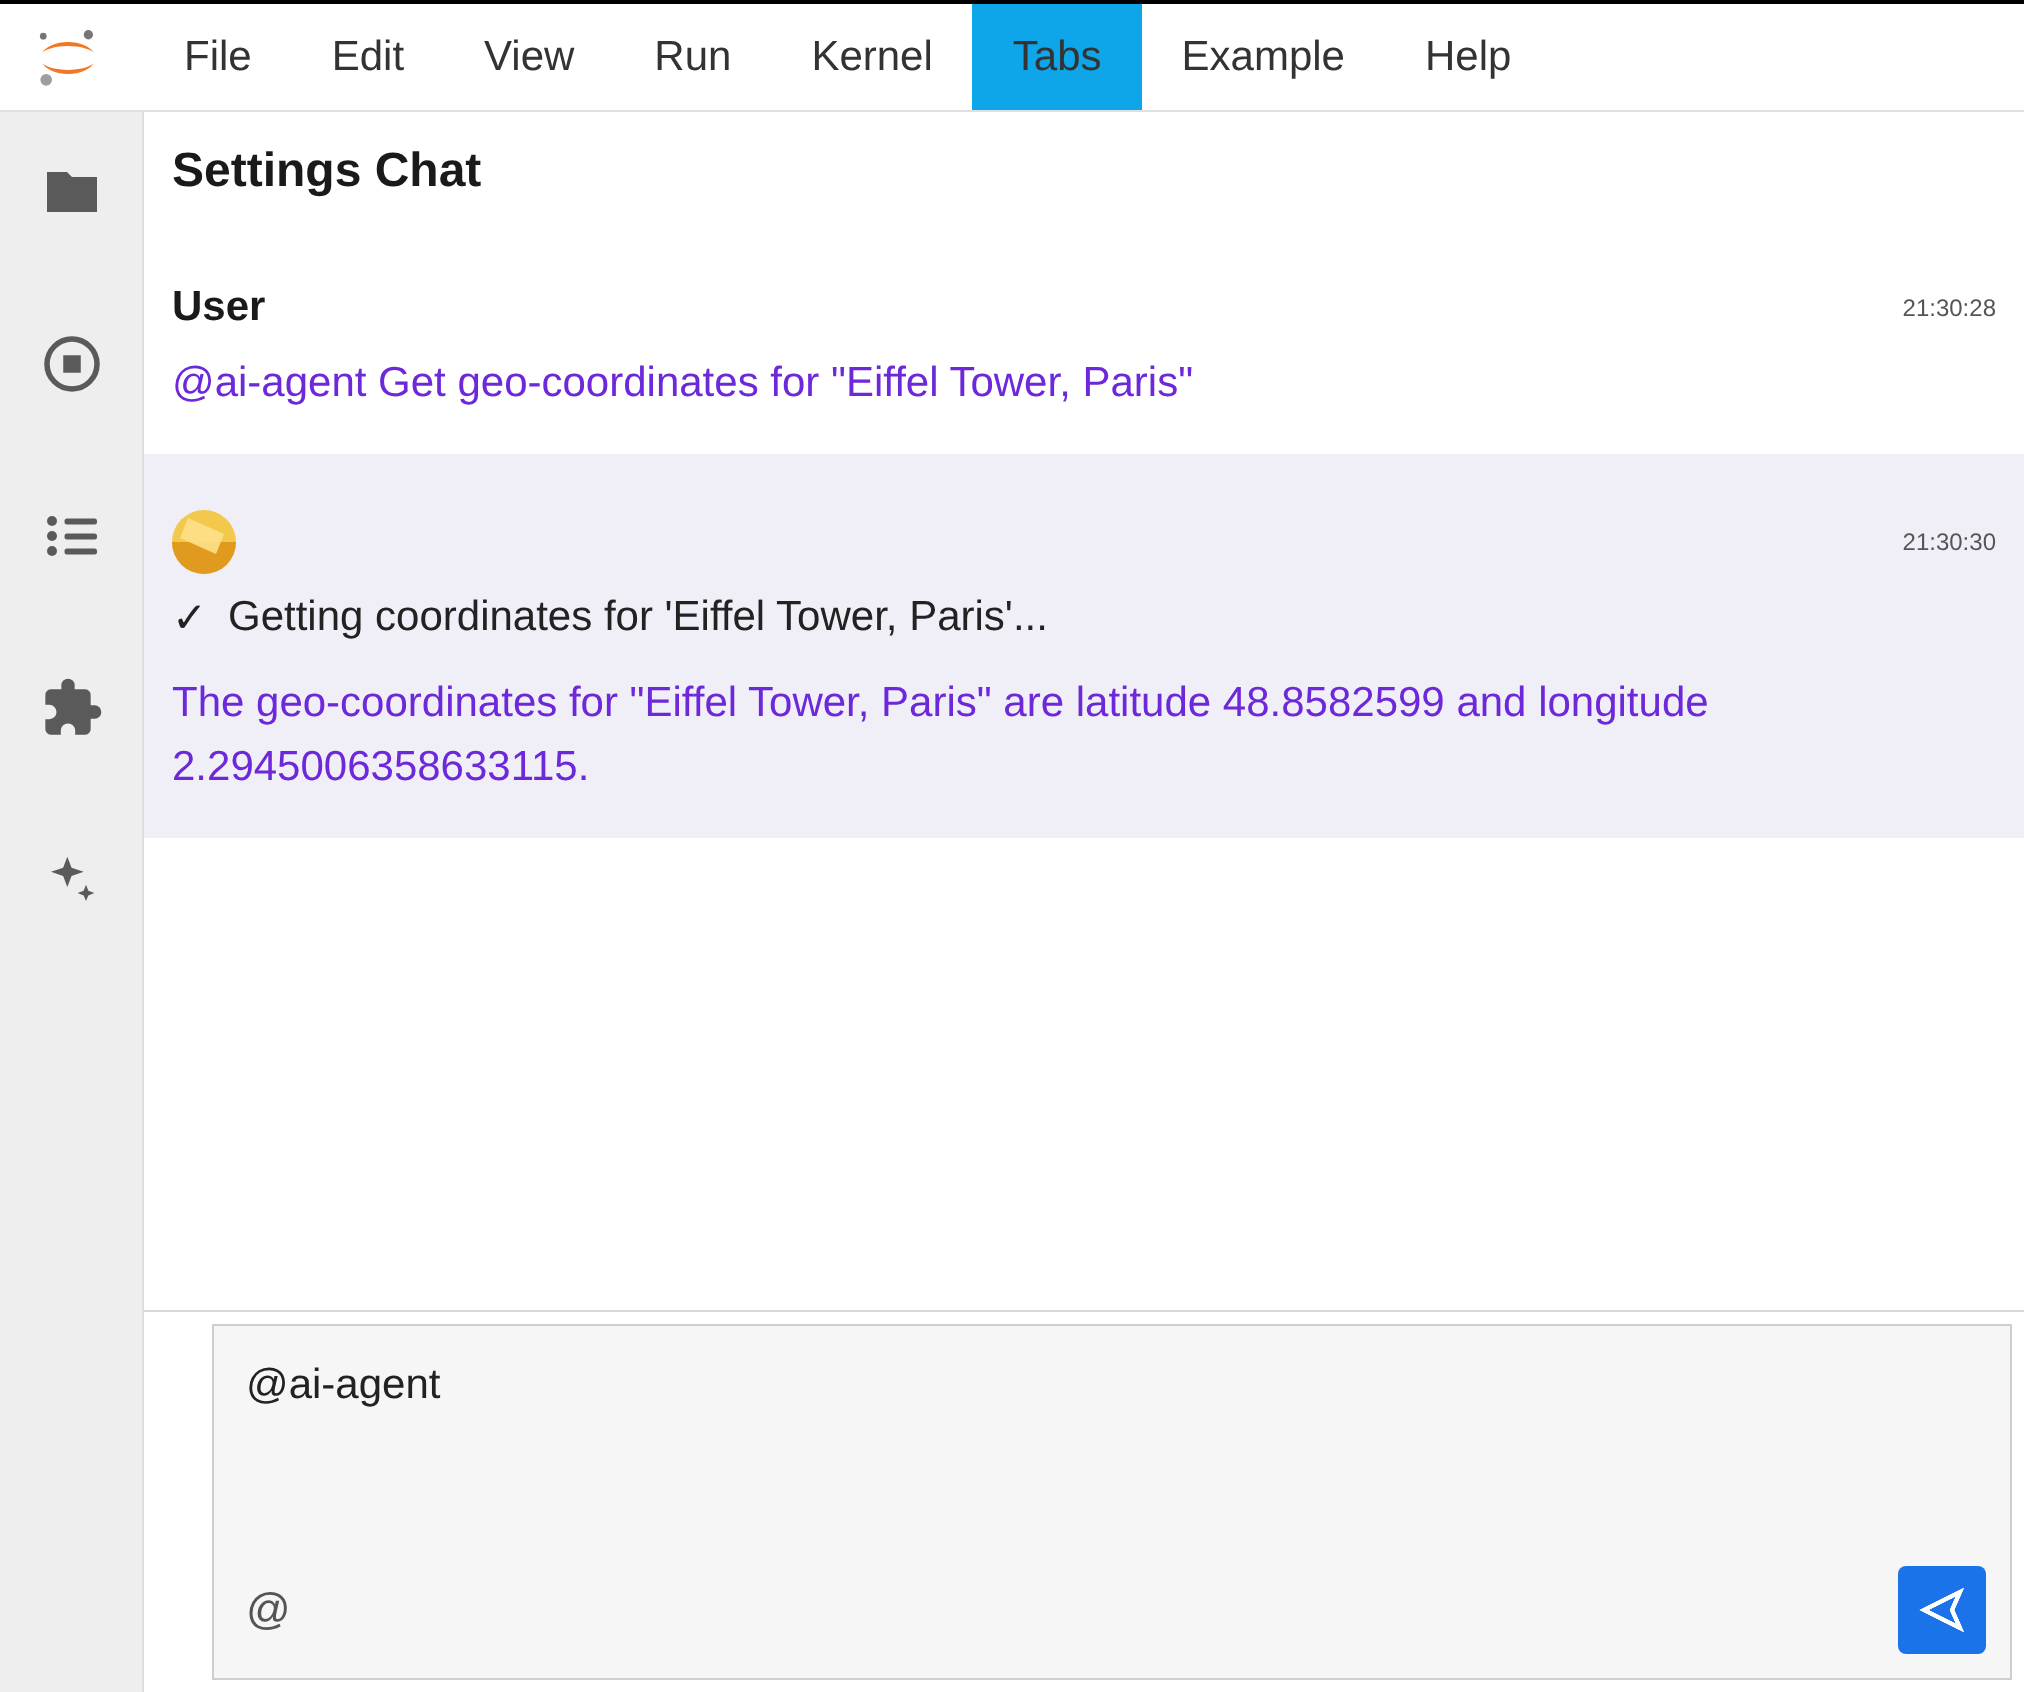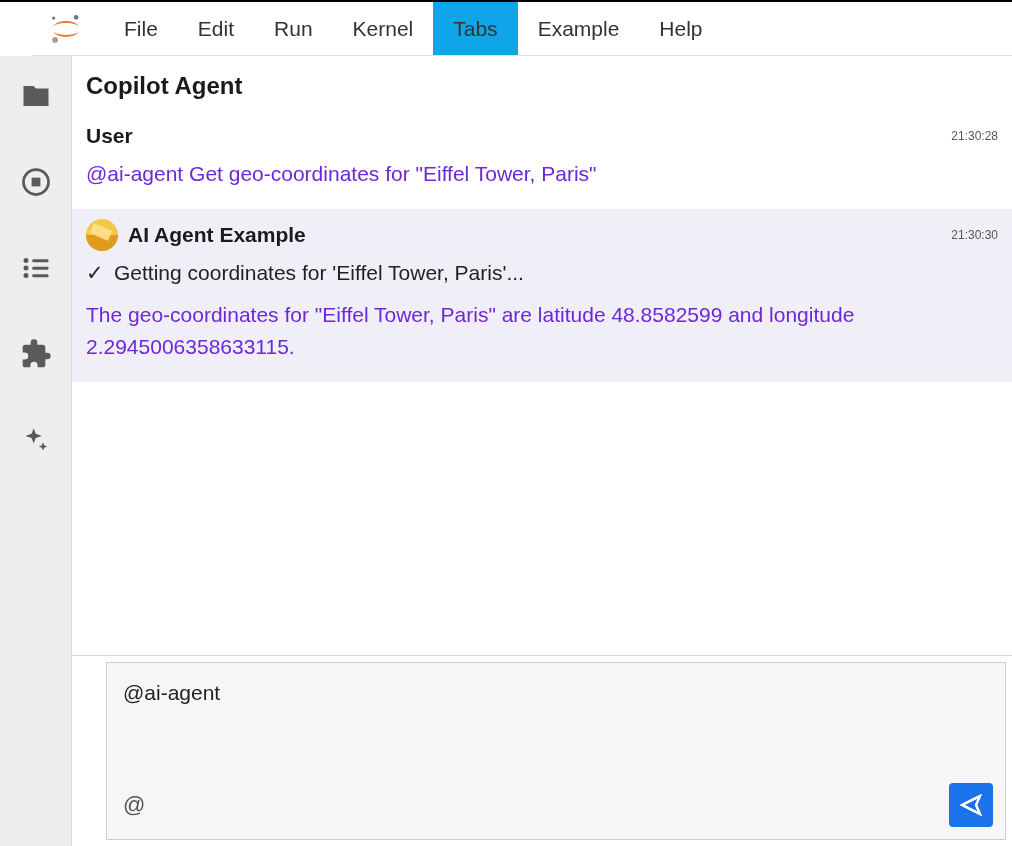--- a/index.html
+++ b/index.html
@@ -17,21 +17,20 @@
       height: 844px;
     }
     
     .menubar {
       display: flex;
       align-items: center;
       height: 54px;
       border-bottom: 1px solid #e0e0e0;
       background: #fff;
       padding-left: 8px;
-      margin-left: 32px;
     }
     .logo {
       width: 40px;
       height: 40px;
       display: flex;
       align-items: center;
       justify-content: center;
       margin-right: 18px;
       margin-left: 6px;
     }
@@ -96,20 +95,21 @@
       overflow: auto;
     }
     .msg {
       padding: 10px 14px 18px 14px;
     }
     .msg-header {
       display: flex;
       justify-content: space-between;
       align-items: center;
       margin-bottom: 10px;
+      margin-top: 18px;
     }
     .msg-sender {
       font-size: 21px;
       font-weight: 700;
       color: #1a1a1a;
       display: flex;
       align-items: center;
       gap: 10px;
     }
     .msg-time {
@@ -193,20 +193,21 @@
         <circle cx="36" cy="6" r="3.2" fill="#767677"></circle>
         <path d="M22 11c-8 0-15 3-18 7.5 3-2.8 10-4.7 18-4.7s15 1.9 18 4.7C37 14 30 11 22 11z" fill="#f37726"></path>
         <path d="M22 33c8 0 15-3 18-7.5-3 2.8-10 4.7-18 4.7s-15-1.9-18-4.7C7 30 14 33 22 33z" fill="#f37726"></path>
         <circle cx="7" cy="37" r="4" fill="#9e9e9e"></circle>
         <circle cx="5" cy="7" r="2.3" fill="#767677"></circle>
       </svg>
     </div>
     <div class="menu-items">
       <div class="menu-item">File</div>
       <div class="menu-item">Edit</div>
+      <div class="menu-item">View</div>
       <div class="menu-item">Run</div>
       <div class="menu-item">Kernel</div>
       <div class="menu-item active">Tabs</div>
       <div class="menu-item">Example</div>
       <div class="menu-item">Help</div>
     </div>
   </div>
 
   <div class="body">
 
@@ -239,21 +240,21 @@
       </div>
       <div class="sidebar-item">
         <svg width="28" height="28" viewBox="0 0 24 24" fill="#5a5a5a">
           <path d="M10 2l1.8 4.7L17 8.5l-5.2 1.8L10 15l-1.8-4.7L3 8.5l5.2-1.8L10 2z"></path>
           <path d="M18 14l1 2.6 2.6 1-2.6 1L18 21l-1-2.4-2.6-1 2.6-1L18 14z"></path>
         </svg>
       </div>
     </div>
 
     <div class="main">
-      <div class="panel-title">Copilot Agent</div>
+      <div class="panel-title">Settings Chat</div>
 
       <div class="chat-scroll">
 
         <div class="msg user">
           <div class="msg-header">
             <div class="msg-sender">User</div>
             <div class="msg-time">21:30:28</div>
           </div>
           <div class="msg-body">@ai-agent Get geo-coordinates for "Eiffel Tower, Paris"</div>
         </div>
@@ -261,21 +262,20 @@
         <div class="msg agent">
           <div class="msg-header">
             <div class="msg-sender">
               <span class="agent-avatar">
                 <svg width="32" height="32" viewBox="0 0 32 32">
                   <circle cx="16" cy="16" r="16" fill="#f2c94c"></circle>
                   <path d="M0 16a16 16 0 0 0 32 0H0z" fill="#e09b1f"></path>
                   <path d="M8 4 L26 12 L22 22 L4 14 Z" fill="#ffe08a" opacity="0.9"></path>
                 </svg>
               </span>
-              <span>AI Agent Example</span>
             </div>
             <div class="msg-time">21:30:30</div>
           </div>
           <div class="status-line">
             <span class="checkmark">✓</span>
             <span>Getting coordinates for 'Eiffel Tower, Paris'...</span>
           </div>
           <div class="msg-body">The geo-coordinates for "Eiffel Tower, Paris" are latitude 48.8582599 and longitude 2.2945006358633115.</div>
         </div>
       </div>

